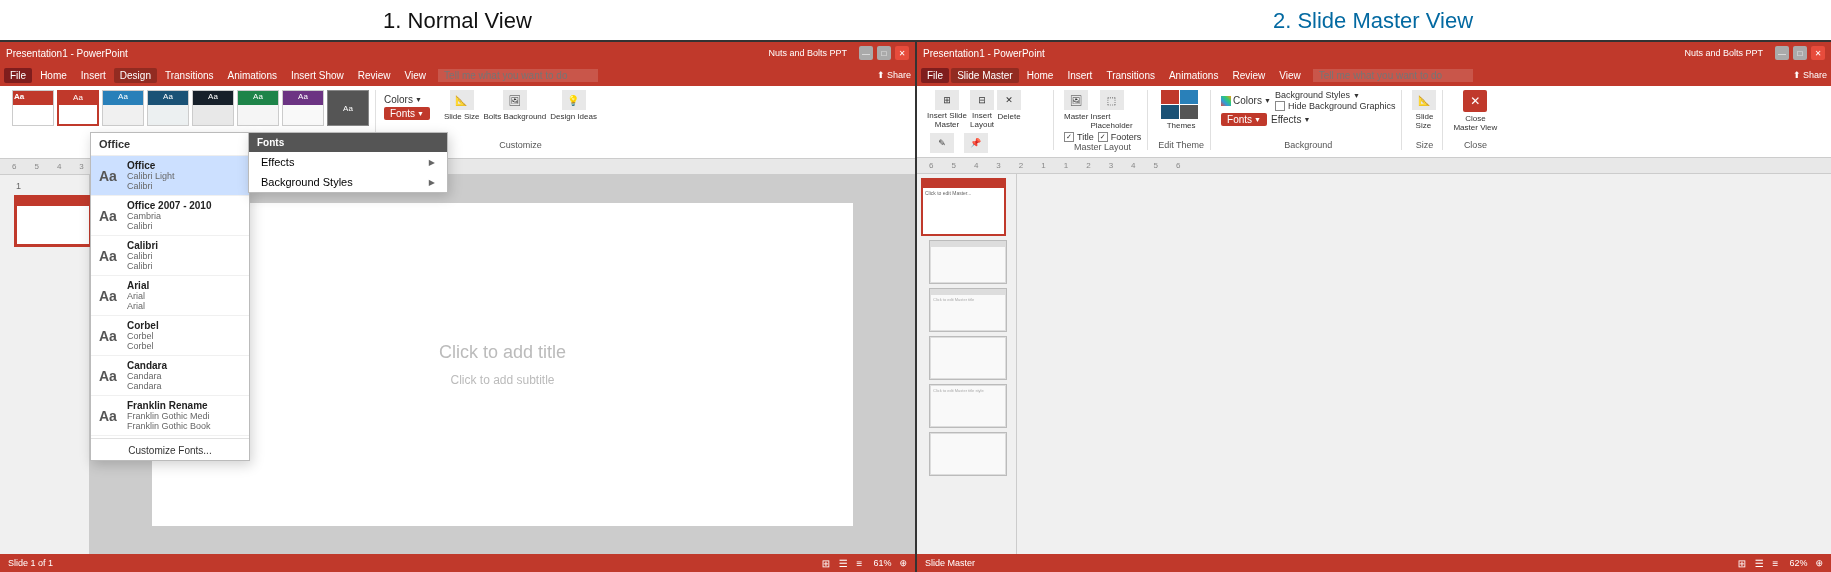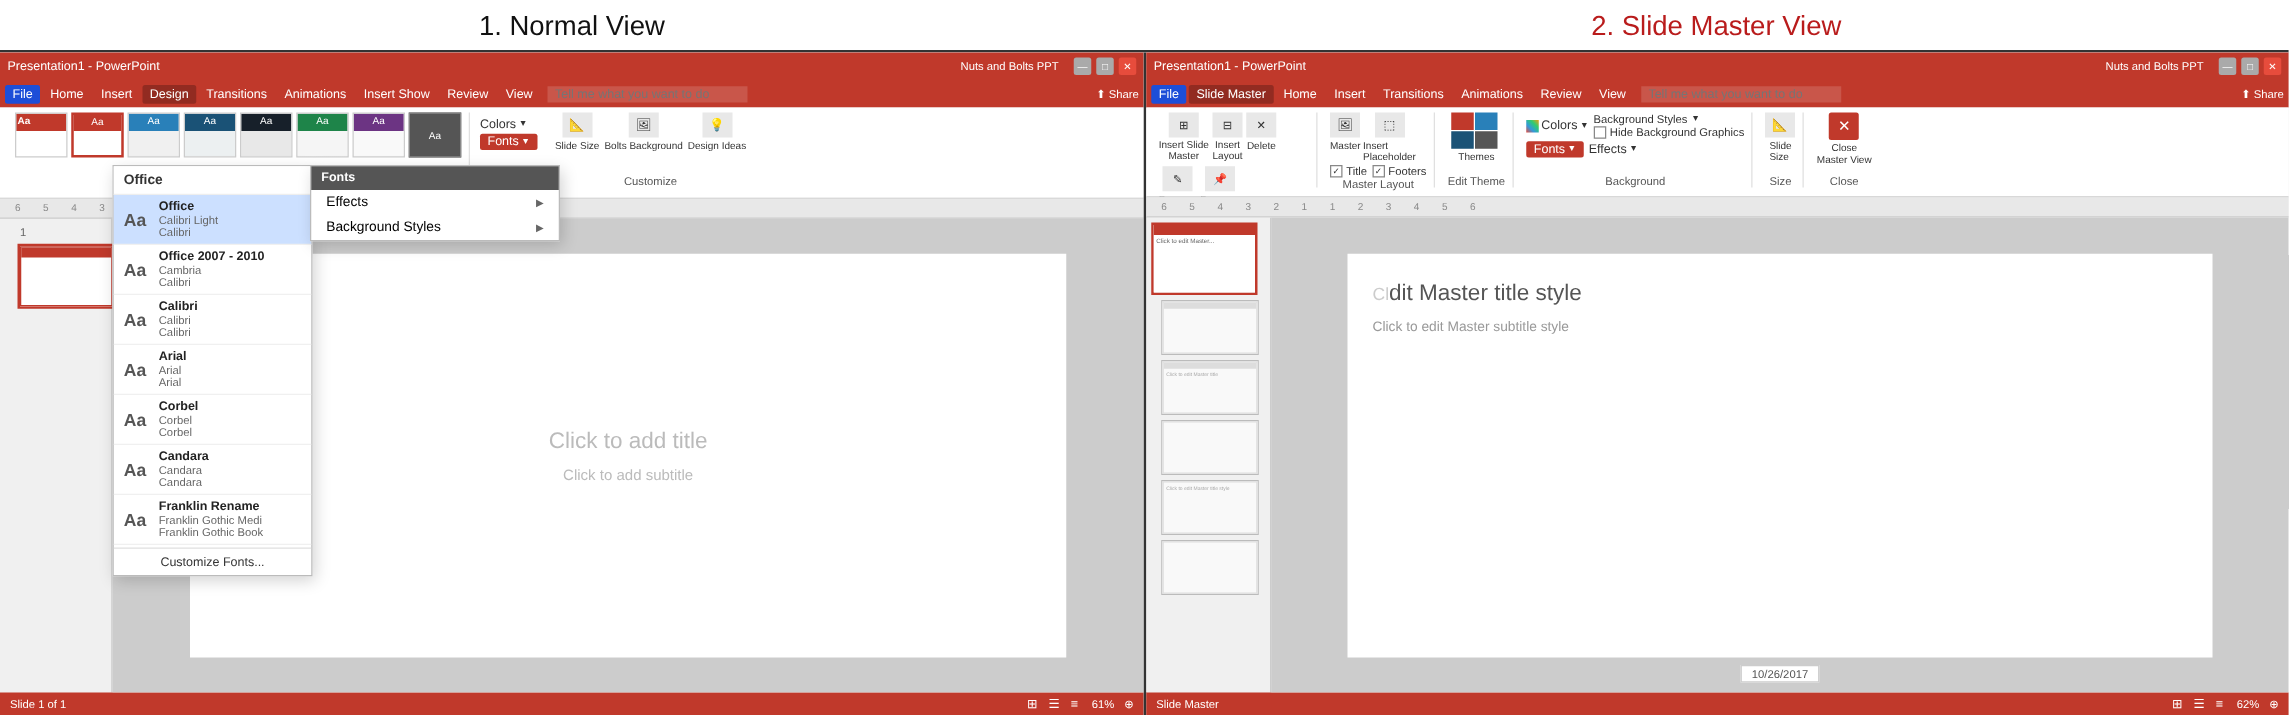--- a/index.html
+++ b/index.html
@@ -33,21 +33,21 @@
       font-size: 22px;
       font-weight: 400;
       color: #111;
     }
 
     .title-right {
       width: 916px;
       text-align: center;
       font-size: 22px;
       font-weight: 400;
-      color: #b91c1c;
+      color: #0369a1;
     }
 
     .screenshots-row {
       display: flex;
       flex: 1;
       border-top: 2px solid #333;
     }
 
     
     .left-panel {
@@ -120,21 +120,21 @@
       padding: 2px 6px;
       cursor: pointer;
       border-radius: 2px;
     }
 
     .menu-item.active {
       background: #922b21;
     }
 
     .menu-item-file {
-      background: #1d4ed8;
+      background: #7f1d1d;
     }
 
     .ribbon-content {
       background: #fff;
       padding: 4px 6px;
       display: flex;
       gap: 4px;
       height: 72px;
       align-items: flex-start;
     }
@@ -949,34 +949,20 @@
           <div class="slide-thumb" style="width:78px;height:44px;margin-left:8px;">
             <div style="width:100%;height:100%;background:#f9f9f9;border:1px solid #ddd;">
               <div style="margin:2px;font-size:4px;color:#aaa;">Click to edit Master title style</div>
             </div>
           </div>
           <div class="slide-thumb" style="width:78px;height:44px;margin-left:8px;">
             <div style="width:100%;height:100%;background:#f9f9f9;border:1px solid #ddd;"></div>
           </div>
         </div>
 
-        <div class="slide-main" style="position:relative;">
-          <div class="master-canvas">
-            <div class="master-title">
-              <span style="font-size:14px; color:#ccc;">Cl</span><span style="font-size:18px;color:#555;">dit Master title style</span>
-            </div>
-            <div class="master-subtitle">
-              <span style="color:#999; font-size:11px;">Click </span>
-              <span style="color:#999;font-size:11px;">to edit Master subtitle style</span>
-            </div>
-            <div style="position:absolute;bottom:8px;left:50%;transform:translateX(-50%);background:#fff;border:1px solid #ccc;padding:1px 8px;font-size:9px;color:#555;">
-              <span>10/26/2017</span>
-            </div>
-          </div>
-        </div>
       </div>
 
       <div class="status-bar">
         <div class="status-bar-left">
           <span>Slide Master</span>
         </div>
         <div class="status-bar-right">
           <span style="letter-spacing:3px; font-size:10px;">⊞ ☰ ≡</span>
           <span>62%</span>
           <span>⊕</span>

